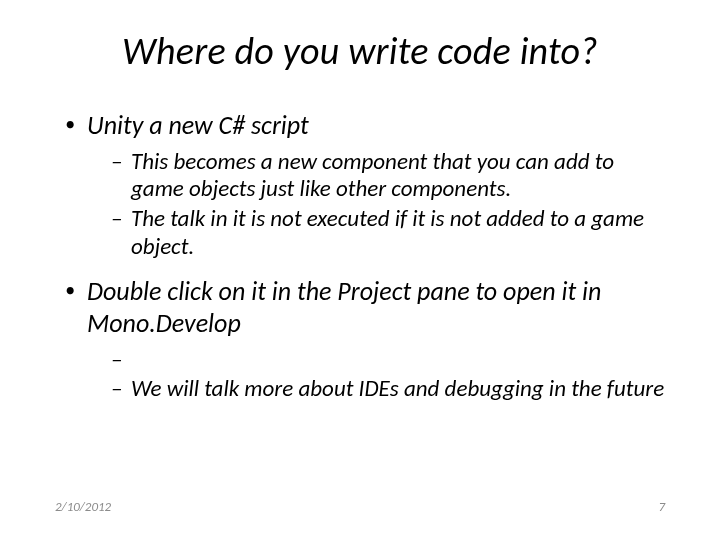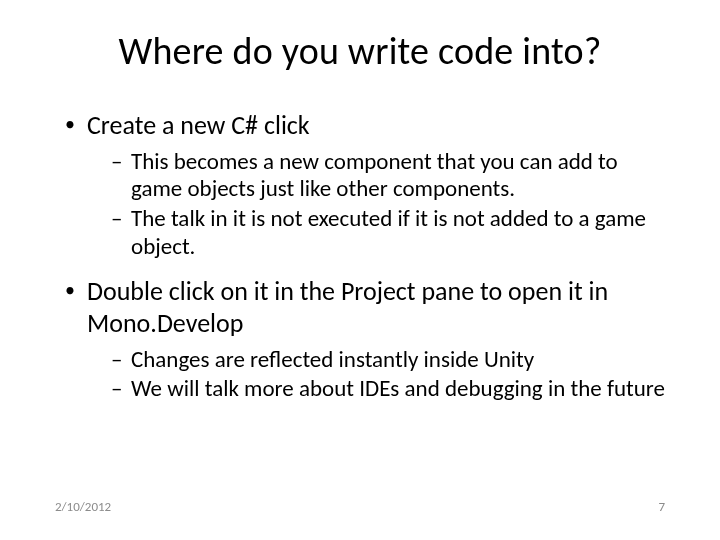--- a/index.html
+++ b/index.html
@@ -1,15 +1,15 @@
 <!DOCTYPE html>
 <html><head>
 <meta charset="utf-8">
 <style>
-  * { margin: 0; padding: 0; box-sizing: border-box; }
+  * { margin: 0; padding: 0; box-sizing: border-box; font-style: italic; }
   html, body { width: 720px; height: 540px; }
   body {
     font-family: Calibri, "Segoe UI", Arial, sans-serif;
     color: #000;
     background: #fff;
     position: relative;
     padding: 28px 55px 0 55px;
   }
   .title {
     font-size: 38px;
@@ -62,41 +62,40 @@
 </style>
 </head>
 <body>
 
 <h1 class="title">Where do you write code into?</h1>
 
 <div class="content">
 
   <div class="bullet-l1">
     <span class="dot">•</span>
-    <span>Create a new C# click</span>
+    <span>Unity a new C# script</span>
   </div>
   <div class="bullet-l2-group">
     <div class="bullet-l2">
       <span class="dash">–</span>
       <span>This becomes a new component that you can add to game objects just like other components.</span>
     </div>
     <div class="bullet-l2">
       <span class="dash">–</span>
       <span>The talk in it is not executed if it is not added to a game object.</span>
     </div>
   </div>
 
   <div class="bullet-l1">
     <span class="dot">•</span>
     <span>Double click on it in the Project pane to open it in Mono.Develop</span>
   </div>
   <div class="bullet-l2-group">
     <div class="bullet-l2">
       <span class="dash">–</span>
-      <span>Changes are reflected instantly inside Unity</span>
     </div>
     <div class="bullet-l2">
       <span class="dash">–</span>
       <span>We will talk more about IDEs and debugging in the future</span>
     </div>
   </div>
 
 </div>
 
 <div class="footer">

